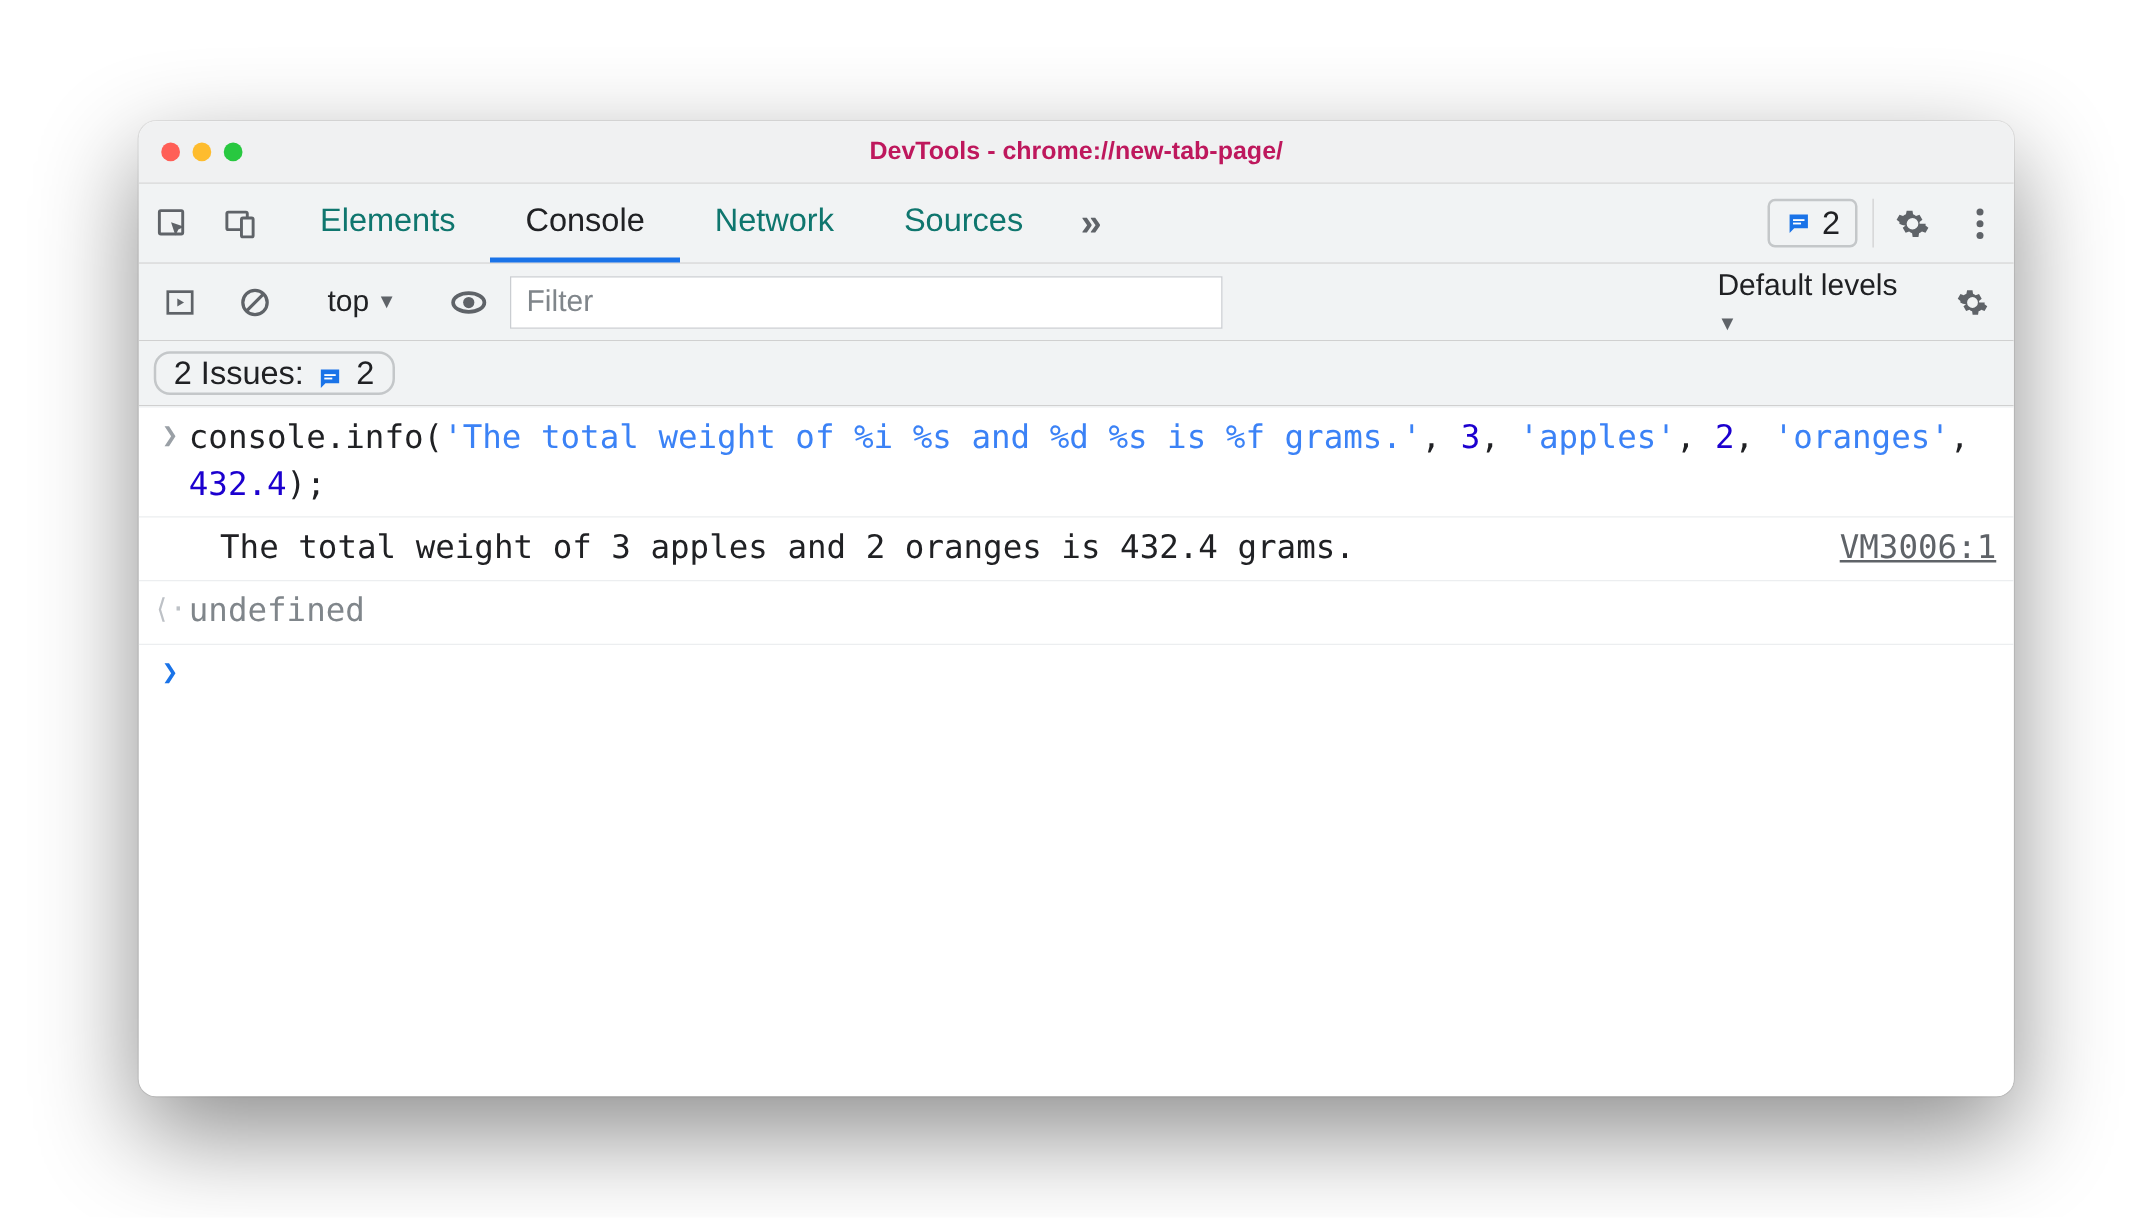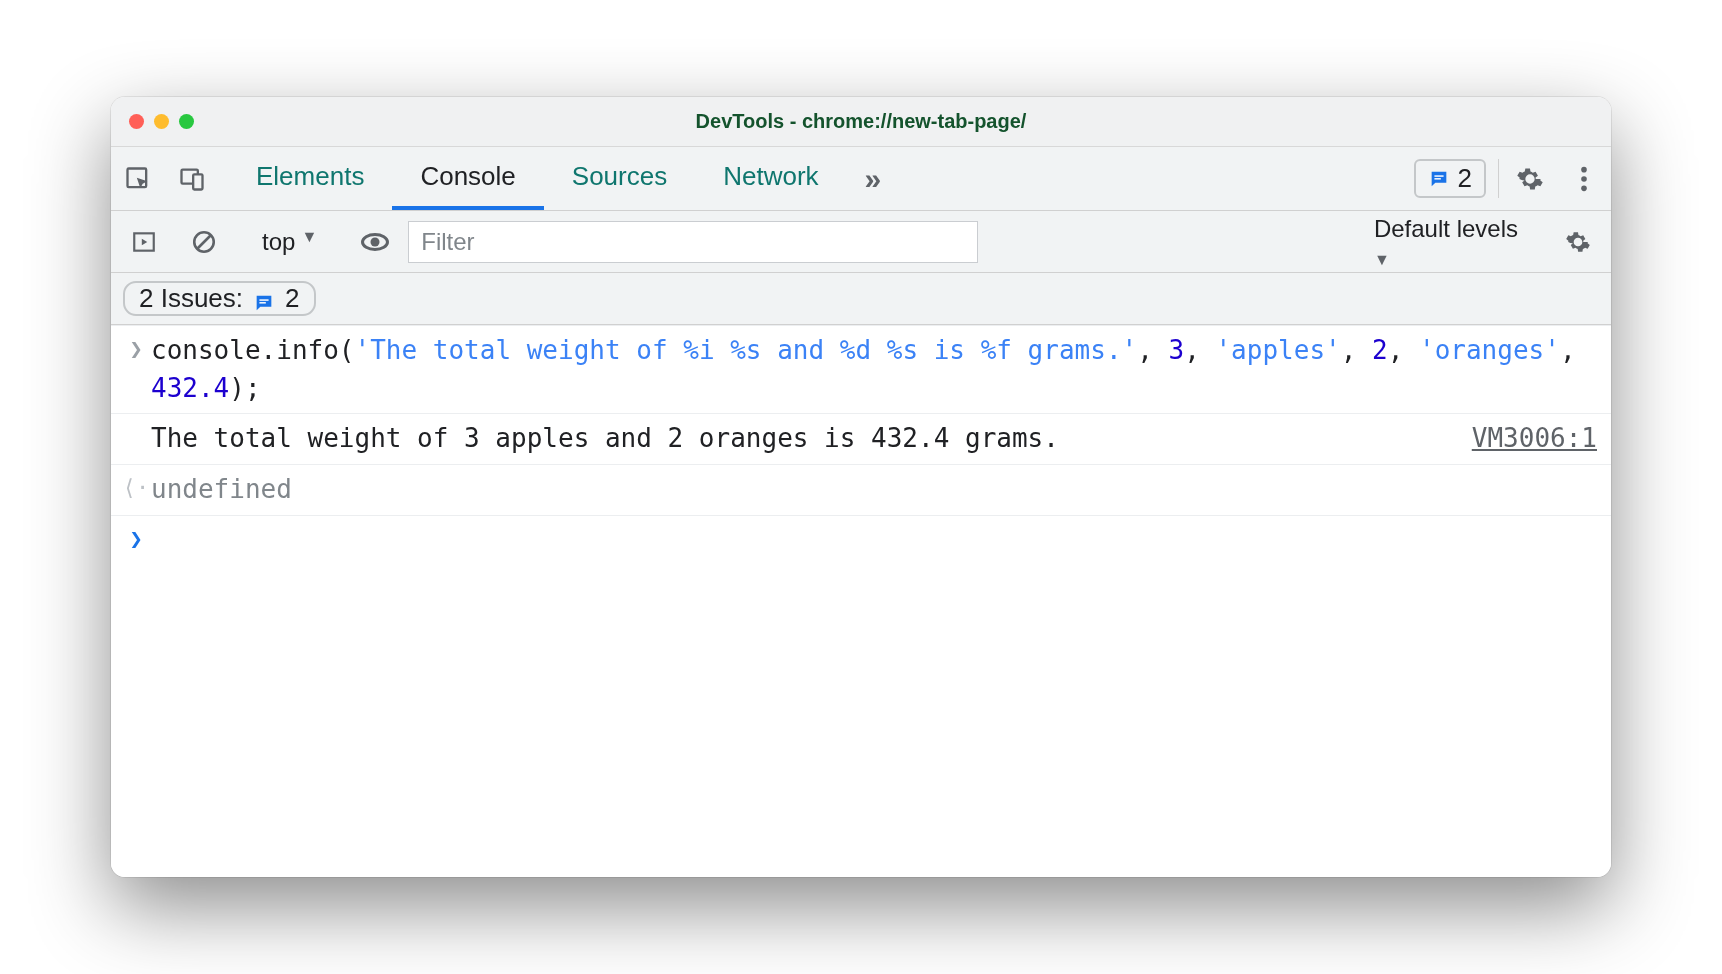--- a/index.html
+++ b/index.html
@@ -29,21 +29,21 @@
     display: flex;
     align-items: center;
     padding: 0 18px;
     position: relative;
   }
   .traffic { display: flex; gap: 10px; }
   .light { width: 15px; height: 15px; border-radius: 50%; }
   .light.red { background: #ff5f57; }
   .light.yellow { background: #febc2e; }
   .light.green { background: #28c840; }
-  .title { position: absolute; left: 0; right: 0; text-align: center; font-size: 20px; color: #14532d; font-weight: 600; pointer-events: none; }
+  .title { position: absolute; left: 0; right: 0; text-align: center; font-size: 20px; color: #be185d; font-weight: 600; pointer-events: none; }
 
   .tabs-row {
     height: 64px;
     border-bottom: 1px solid #d0d0d0;
     display: flex;
     align-items: stretch;
     background: #f1f3f4;
   }
   .tabs-left { display: flex; align-items: center; }
   .icon-btn {
@@ -73,21 +73,21 @@
   .right-icons { display: flex; align-items: center; }
 
   .toolbar {
     height: 62px;
     background: #f1f3f4;
     border-bottom: 1px solid #d0d0d0;
     display: flex; align-items: center;
     padding: 0 6px;
     gap: 6px;
   }
-  .ctx { display: flex; font-size: 24px; color: #202124; gap: 6px; padding: 0 10px; }
+  .ctx { display: flex; align-items: center; font-size: 24px; color: #202124; gap: 6px; padding: 0 10px; }
   .tri-down { font-size: 16px; color: #5f6368; }
   .filter-input {
     flex: 0 0 570px;
     height: 42px;
     border: 1px solid #cacdd1;
     background: #fff;
     font-size: 24px;
     padding: 0 12px;
     color: #000000;
   }
@@ -151,22 +151,22 @@
         <svg width="28" height="28" viewBox="0 0 24 24" fill="none" stroke="#5f6368" stroke-width="2">
             <rect x="3" y="4" width="14" height="12" rx="1"></rect>
             <rect x="13" y="8" width="8" height="13" rx="1" fill="#f1f3f4"></rect>
           </svg>
       </div>
       <div class="vsep"></div>
     </div>
     <div id="tabs-container" style="display:flex;align-items:stretch;">
         <div class="tab">Elements</div>
         <div class="tab active">Console</div>
+        <div class="tab">Network</div>
         <div class="tab">Sources</div>
-        <div class="tab">Network</div>
       </div>
     <div class="more-tabs">»</div>
     <div class="tabs-spacer"></div>
     <div class="issues-pill">
       <span class="chat-icon">
         <svg width="22" height="22" viewBox="0 0 24 24" fill="#1a73e8">
             <path d="M4 4h16v12H8l-4 4V4z"></path>
             <rect x="7" y="8" width="10" height="1.6" fill="#fff"></rect>
             <rect x="7" y="11" width="7" height="1.6" fill="#fff"></rect>
           </svg>
@@ -244,21 +244,21 @@
 
   <div class="console-area">
     <div class="row input">
       <div class="gutter">
           <span class="chev">❯</span>
         </div>
       <div class="code" id="code-input"><span class="tok-obj">console</span><span class="tok-punc">.</span><span class="tok-obj">info</span><span class="tok-punc">(</span><span class="tok-str">'The total weight of %i %s and %d %s is %f grams.'</span><span class="tok-punc">, </span><span class="tok-num">3</span><span class="tok-punc">, </span><span class="tok-str">'apples'</span><span class="tok-punc">, </span><span class="tok-num">2</span><span class="tok-punc">, </span><span class="tok-str">'oranges'</span><span class="tok-punc">, </span><span class="tok-num">432.4</span><span class="tok-punc">);</span></div>
     </div>
     <div class="row">
       <div class="gutter"></div>
-      <div class="code" style="display:flex;">
+      <div class="code" style="display:flex;margin-left:25px;">
         <span class="out-text" style="flex:1;">The total weight of 3 apples and 2 oranges is 432.4 grams.</span>
         <span class="src-link">VM3006:1</span>
       </div>
     </div>
     <div class="row">
       <div class="gutter">
           <span class="chev ret">⟨·</span>
         </div>
       <div class="code undef">undefined</div>
     </div>

